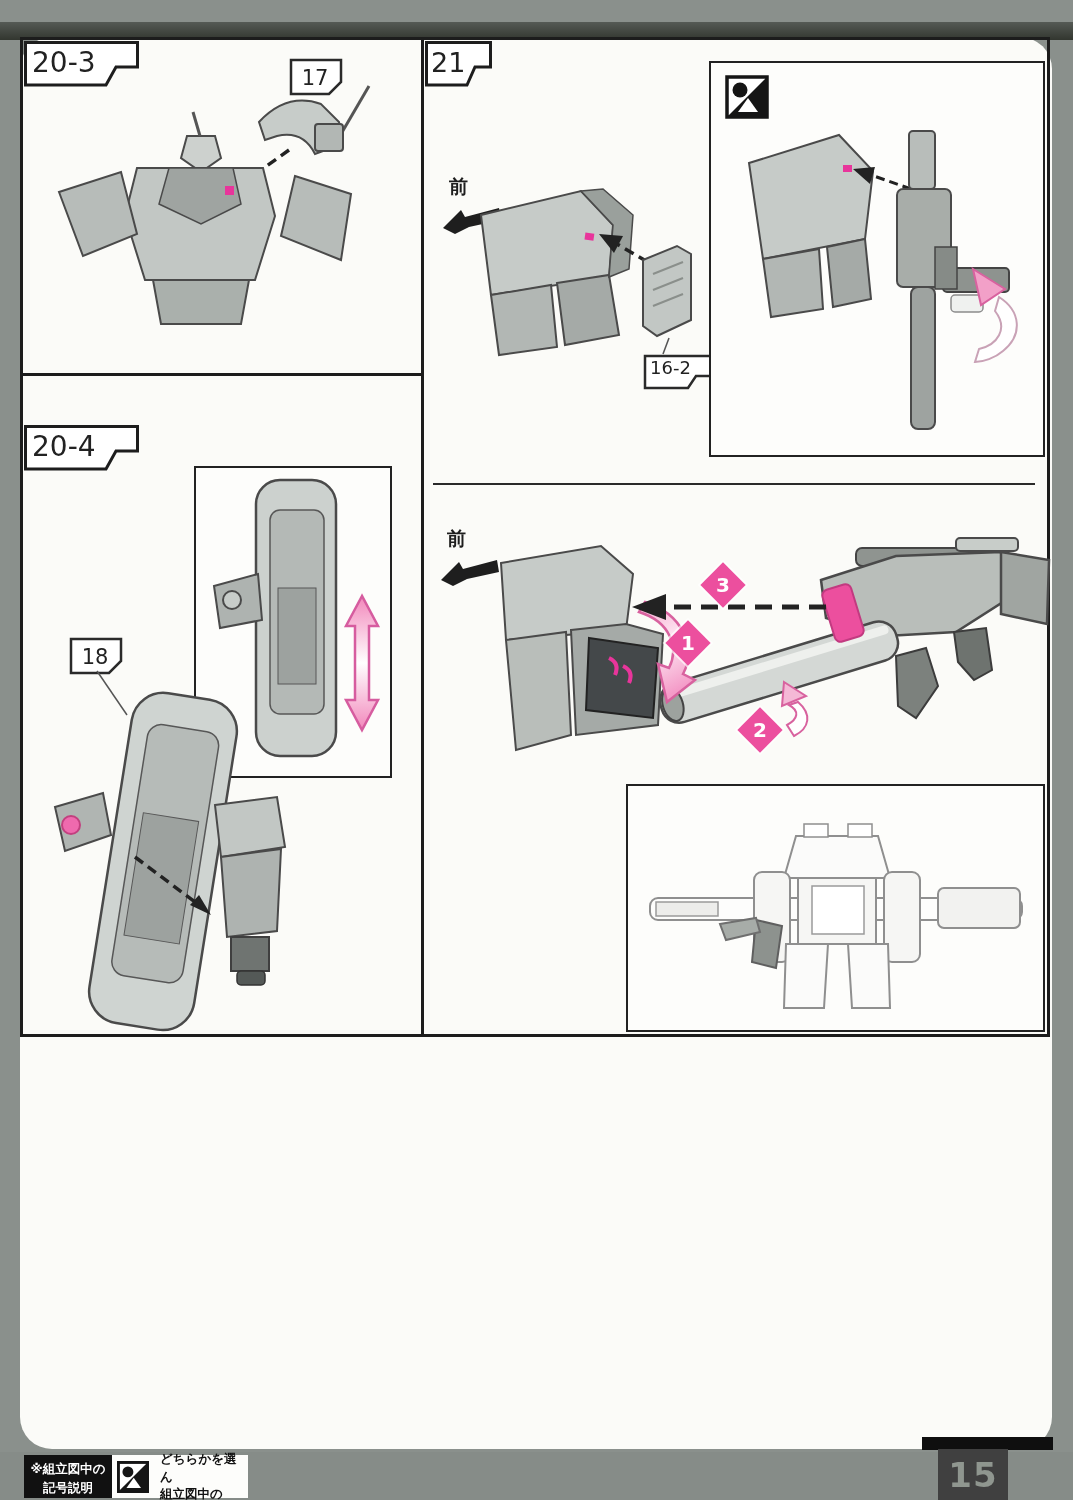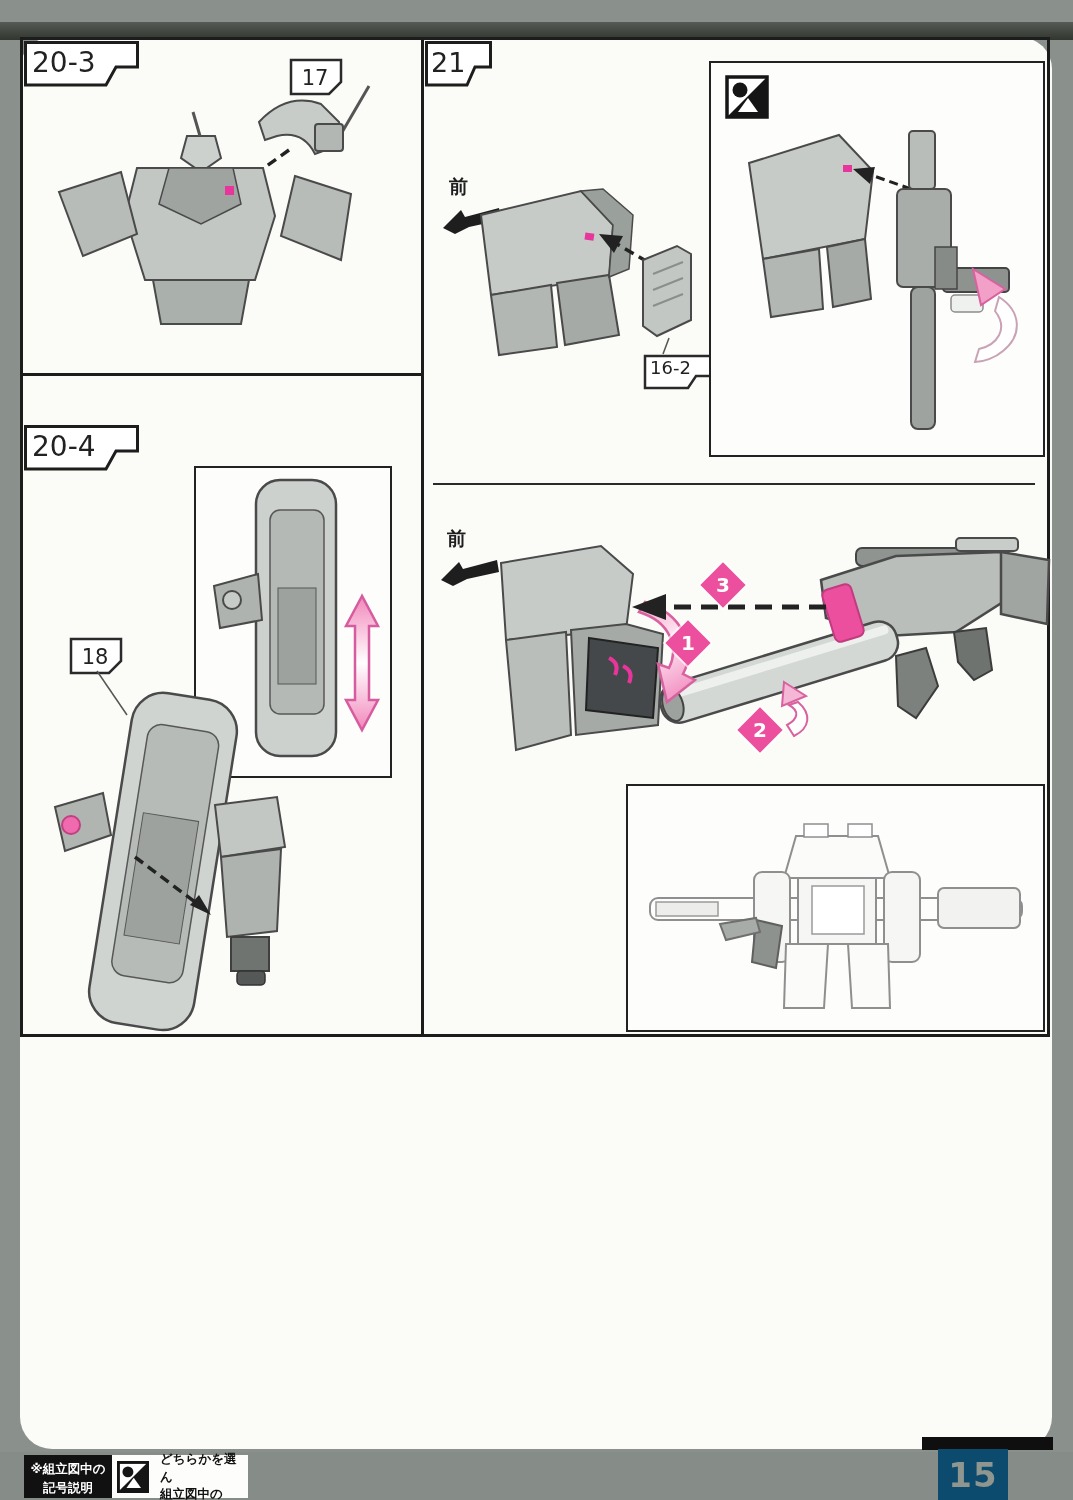--- a/index.html
+++ b/index.html
@@ -30,21 +30,21 @@
     box-shadow:0 0 0 2px rgba(255,255,255,.65); }
   .diamond span { transform:rotate(-45deg); color:#fff; font-weight:bold; font-size:20px; }
 
   .footer-band { position:absolute; left:0; top:1452px; width:1073px; height:60px; background:#868c88; }
   .legend-black { position:absolute; left:24px; top:3px; width:88px; height:43px; background:#111;
     color:#fff; text-align:center; font-size:12.5px; font-weight:bold; line-height:1.55; padding-top:4px; }
   .legend-white { position:absolute; left:112px; top:3px; width:136px; height:43px; background:#fdfdfb;
     display:flex; align-items:center; gap:11px; padding-left:5px; }
   .legend-white .txt { font-size:12.5px; font-weight:bold; color:#111; line-height:1.4; }
   .edge-bar { position:absolute; left:922px; top:1437px; width:131px; height:13px; background:#0f0f0f; }
-  .page-tab { position:absolute; left:938px; top:1449px; width:70px; height:51px; background:#0c4a6e;
+  .page-tab { position:absolute; left:938px; top:1449px; width:70px; height:51px; background:#404040;
     display:flex; align-items:center; justify-content:center; }
   .page-tab span { font-size:34px; font-weight:bold; color:#8f968f; letter-spacing:1px; }
 </style>
 </head>
 <body>
 
 <div class="page">
   <div class="top-dark-bar"></div>
 
   <div class="sheet">

